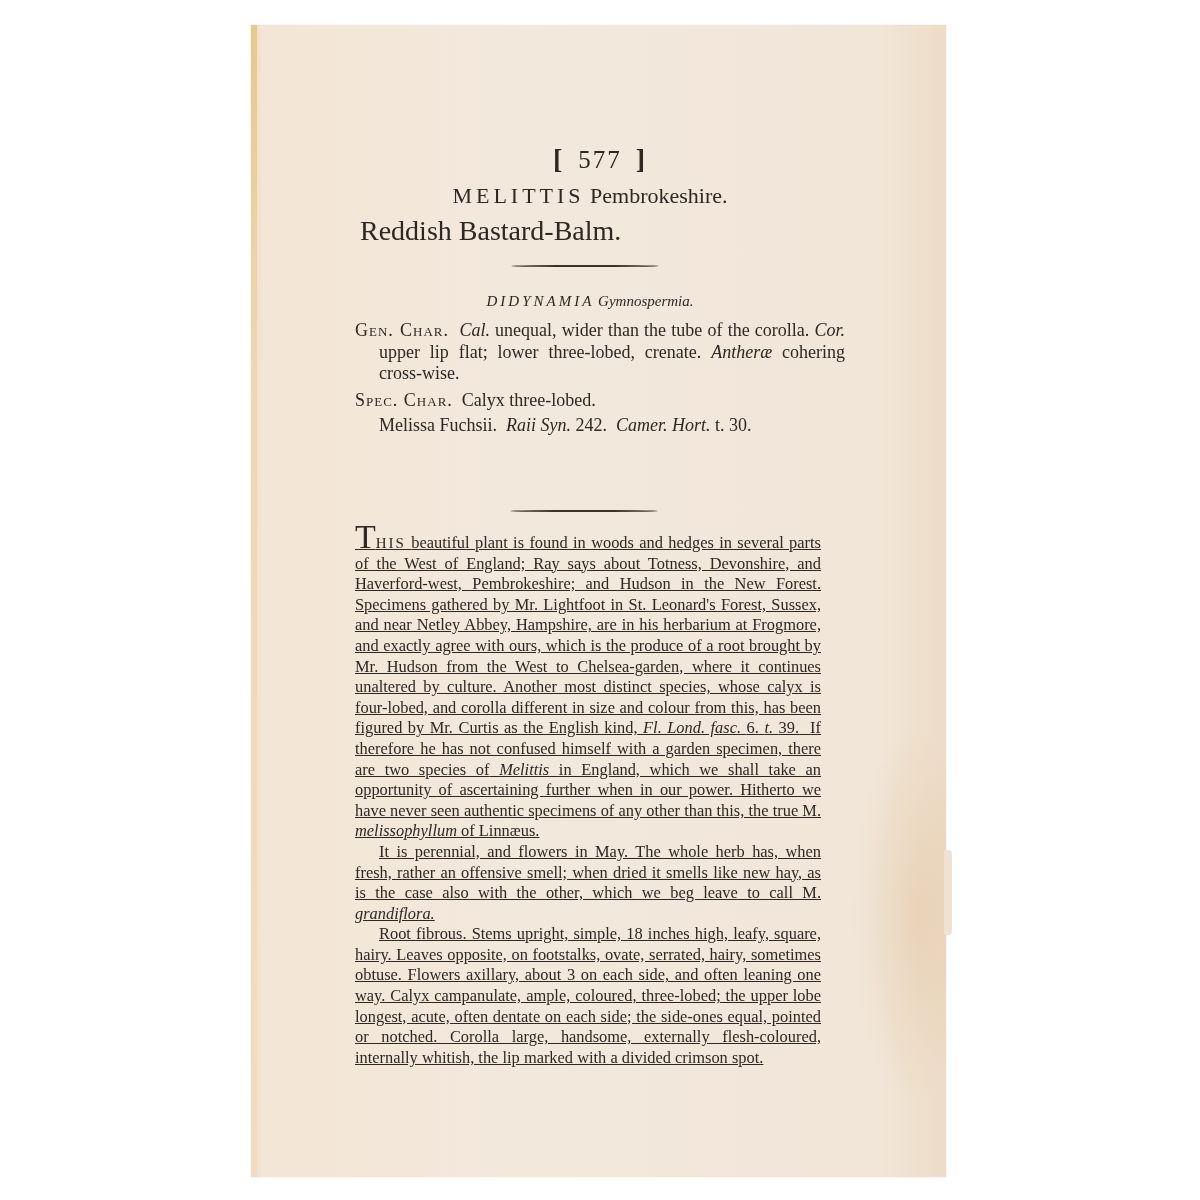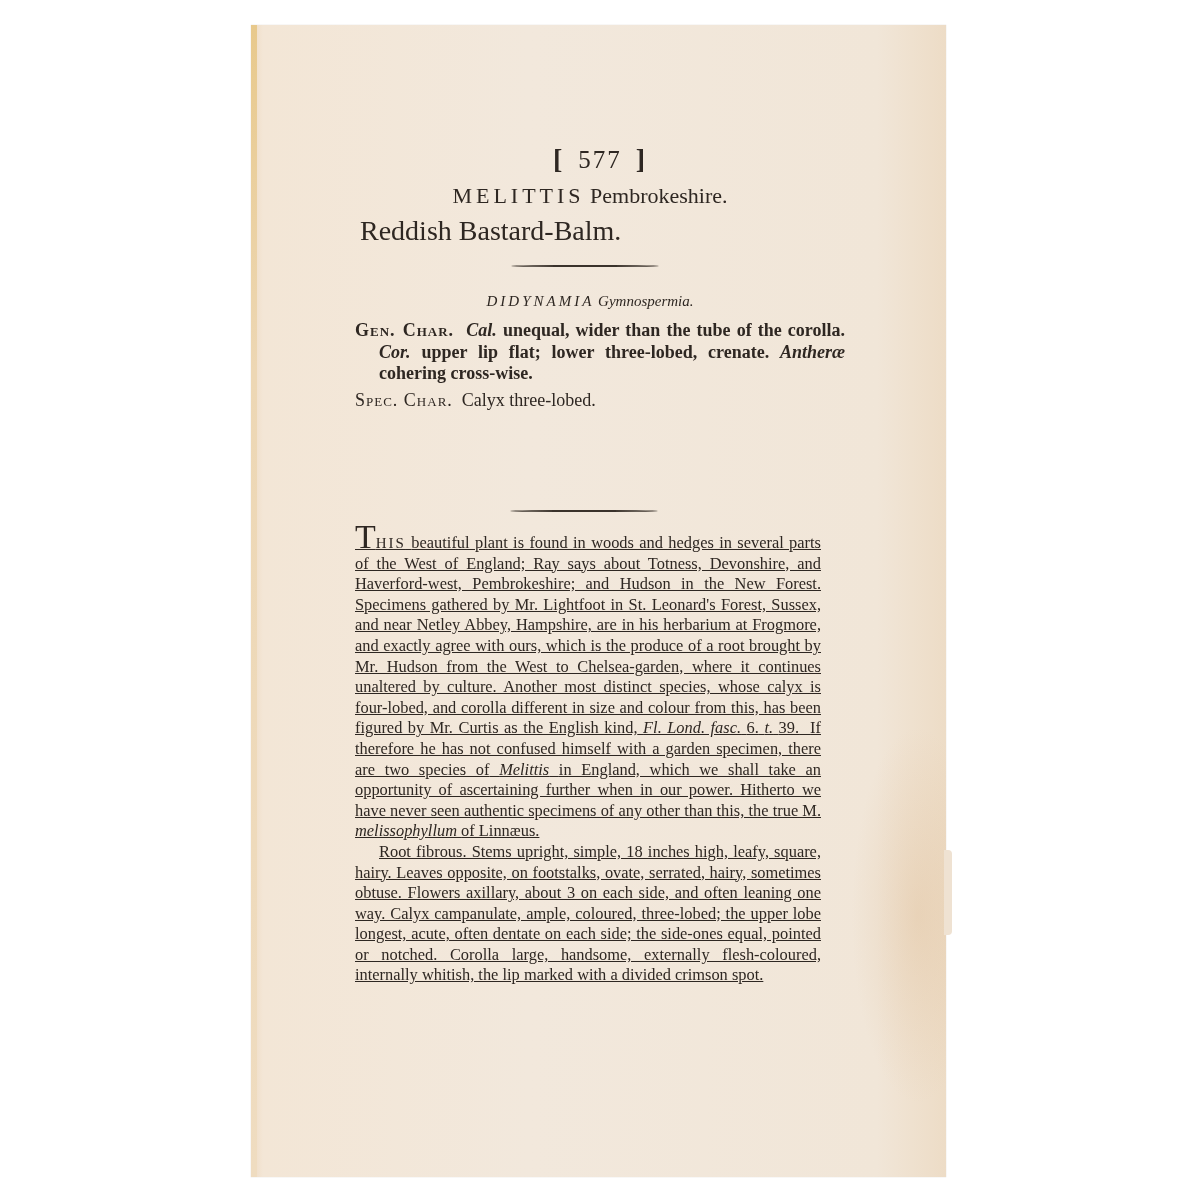--- a/index.html
+++ b/index.html
@@ -33,21 +33,21 @@
   .rule1 { left: 511px; top: 265px; width: 148px; }
   .rule2 { left: 510px; top: 510px; width: 148px; }
   .classline { position: absolute; left: 360px; width: 460px; top: 293px; text-align: center; font-size: 15px; font-style: italic; }
   .classline .caps { letter-spacing: 3px; }
   .para { text-align: justify; text-align-last: left; }
   .lbl { font-variant: small-caps; letter-spacing: 1px; }
   .hang { padding-left: 24px; text-indent: -24px; }
   .dropcap { font-size: 34px; line-height: 20px; letter-spacing: 0; }
   .smallcaps { letter-spacing: 2px; font-size: 15px; }
   i { font-style: italic; }
-  .gen { position: absolute; left: 355px; top: 320px; width: 466px; font-size: 18px; line-height: 21.5px; font-weight: bold; }
+  .gen { position: absolute; left: 355px; top: 320px; width: 466px; font-size: 18px; line-height: 21.5px; }
   .spec { position: absolute; left: 355px; top: 390px; width: 466px; font-size: 18px; line-height: 21.5px; }
   .syn { position: absolute; left: 355px; top: 415px; width: 466px; font-size: 18px; line-height: 21.5px; }
   .body { position: absolute; left: 355px; top: 527px; width: 466px; font-size: 16.4px; line-height: 20.6px; text-decoration: underline; }
   .body p { margin: 0; }
 </style>
 </head>
 <body>
 
 <div class="page">
   <div class="stain"></div>
@@ -81,32 +81,43 @@
   <i>Antheræ</i>
   <span>cohering cross-wise.</span>
 </div>
 
 <div class="spec">
   <span class="lbl">Spec. Char.</span>&nbsp;
   <span>Calyx three-lobed.</span>
 </div>
 
 <div class="syn">
+  <div class="para" style="padding-left:48px; text-indent:-24px;">
+    <span>Melissa Fuchsii.</span>&nbsp;
+    <i>Raii Syn.</i>
+    <span>242.</span>&nbsp;
+    <i>Camer. Hort.</i>
+    <span>t. 30.</span>
+  </div>
 </div>
 
 <div class="rule rule2"></div>
 
 <div class="body">
   <p class="para">
     <span class="dropcap">T</span><span class="smallcaps">HIS</span>
     <span>beautiful plant is found in woods and hedges in several parts of the West of England; Ray says about Totness, Devonshire, and Haverford-west, Pembrokeshire; and Hudson in the New Forest. Specimens gathered by Mr. Lightfoot in St. Leonard's Forest, Sussex, and near Netley Abbey, Hampshire, are in his herbarium at Frogmore, and exactly agree with ours, which is the produce of a root brought by Mr. Hudson from the West to Chelsea-garden, where it continues unaltered by culture. Another most distinct species, whose calyx is four-lobed, and corolla different in size and colour from this, has been figured by Mr. Curtis as the English kind,</span>
     <i>Fl. Lond. fasc.</i>
     <span>6.</span>
     <i>t.</i>
     <span>39.</span>&nbsp;
     <span>If therefore he has not confused himself with a garden specimen, there are two species of</span>
     <i>Melittis</i>
     <span>in England, which we shall take an opportunity of ascertaining further when in our power. Hitherto we have never seen authentic specimens of any other than this, the true M.</span>
     <i>melissophyllum</i>
     <span>of Linnæus.</span>
   </p>
+  <p class="para" style="text-indent:24px;">
+    <span>It is perennial, and flowers in May. The whole herb has, when fresh, rather an offensive smell; when dried it smells like new hay, as is the case also with the other, which we beg leave to call M.</span>
+    <i>grandiflora.</i>
+  </p>
   <p class="para" style="text-indent:24px;">Root fibrous. Stems upright, simple, 18 inches high, leafy, square, hairy. Leaves opposite, on footstalks, ovate, serrated, hairy, sometimes obtuse. Flowers axillary, about 3 on each side, and often leaning one way. Calyx campanulate, ample, coloured, three-lobed; the upper lobe longest, acute, often dentate on each side; the side-ones equal, pointed or notched. Corolla large, handsome, externally flesh-coloured, internally whitish, the lip marked with a divided crimson spot.</p>
 </div>
 
 </body></html>

